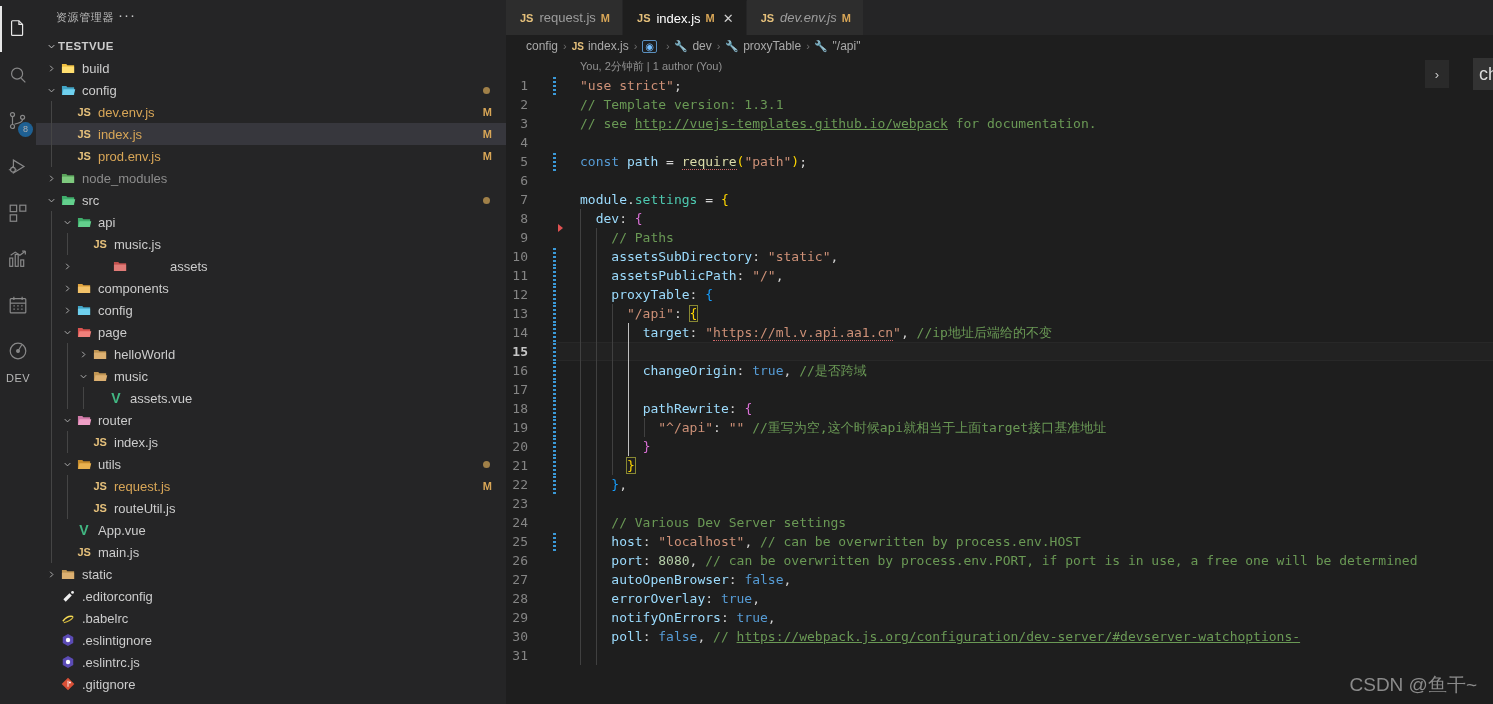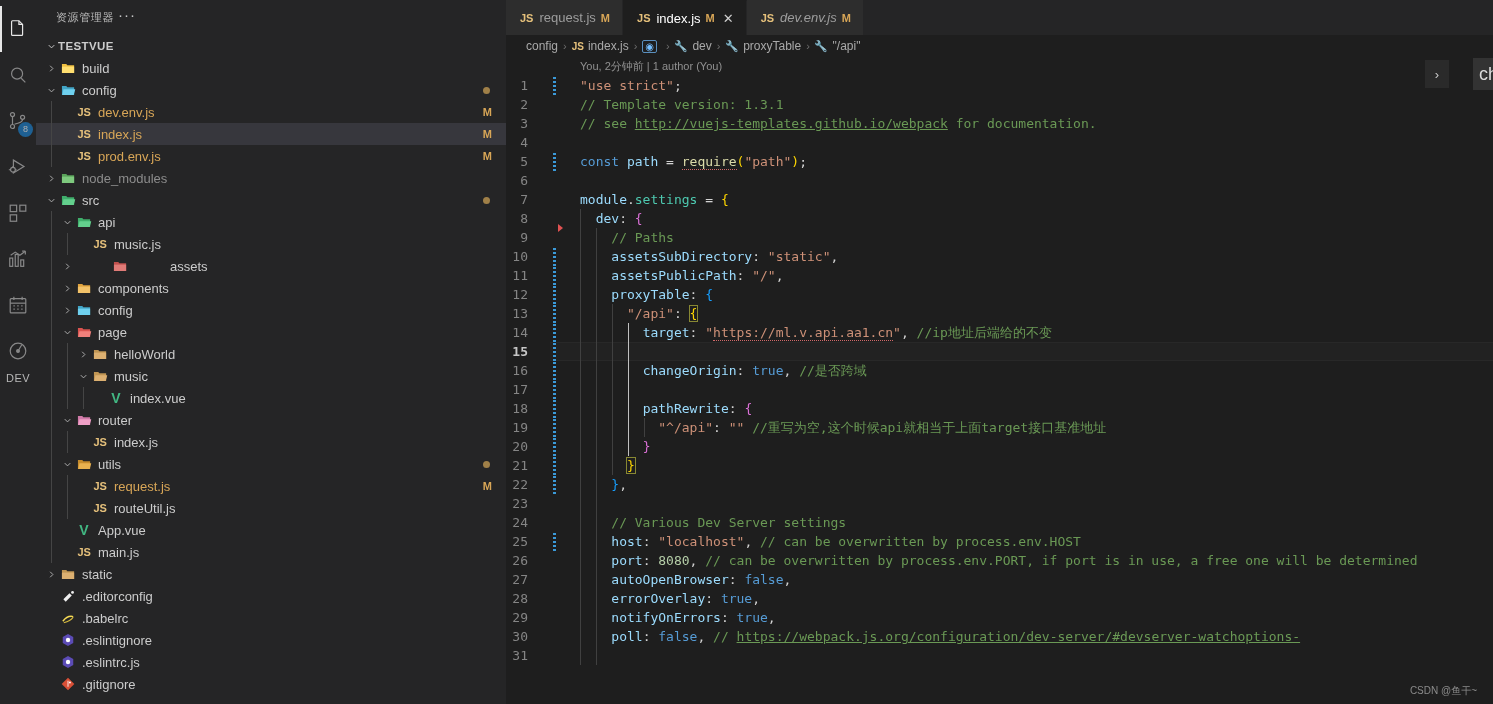--- a/index.html
+++ b/index.html
@@ -302,21 +302,21 @@
     overflow: hidden;
     width: 20px;
     margin-left: 24px;
   }
 
   
   .watermark {
     position: absolute;
     right: 16px; bottom: 6px;
     color: #8b8b8b;
-    font-size: 10px;
+    font-size: 19px;
     font-family: "Liberation Sans", sans-serif;
   }
   .win-top {
     position: absolute; top: 0; left: 0;
     width: 1493px; height: 4px;
     background: #323233;
   }
 </style>
 </head>
 <body>
@@ -619,21 +619,21 @@
           </span>
           <span class="label">music</span>
           <span class="indent-guide" style="left: 15px; top: 0px; height: 22px;"></span>
           <span class="indent-guide" style="left: 31px; top: 0px; height: 22px;"></span>
         </div>
         <div class="row" style="padding-left: 56px;">
           <span class="chev empty"></span>
           <span class="ficon">
             <span class="vue-badge">V</span>
           </span>
-          <span class="label">index.vue</span>
+          <span class="label">assets.vue</span>
           <span class="indent-guide" style="left: 15px; top: 0px; height: 22px;"></span>
           <span class="indent-guide" style="left: 31px; top: 0px; height: 22px;"></span>
           <span class="indent-guide" style="left: 47px; top: 0px; height: 22px;"></span>
         </div>
         <div class="row" style="padding-left: 24px;">
           <span class="chev">
             <svg width="11" height="11" viewBox="0 0 16 16" fill="none" stroke="#b0b0b0" stroke-width="1.4">
               <path d="M4 6l4 4 4-4"></path>
             </svg>
           </span>

